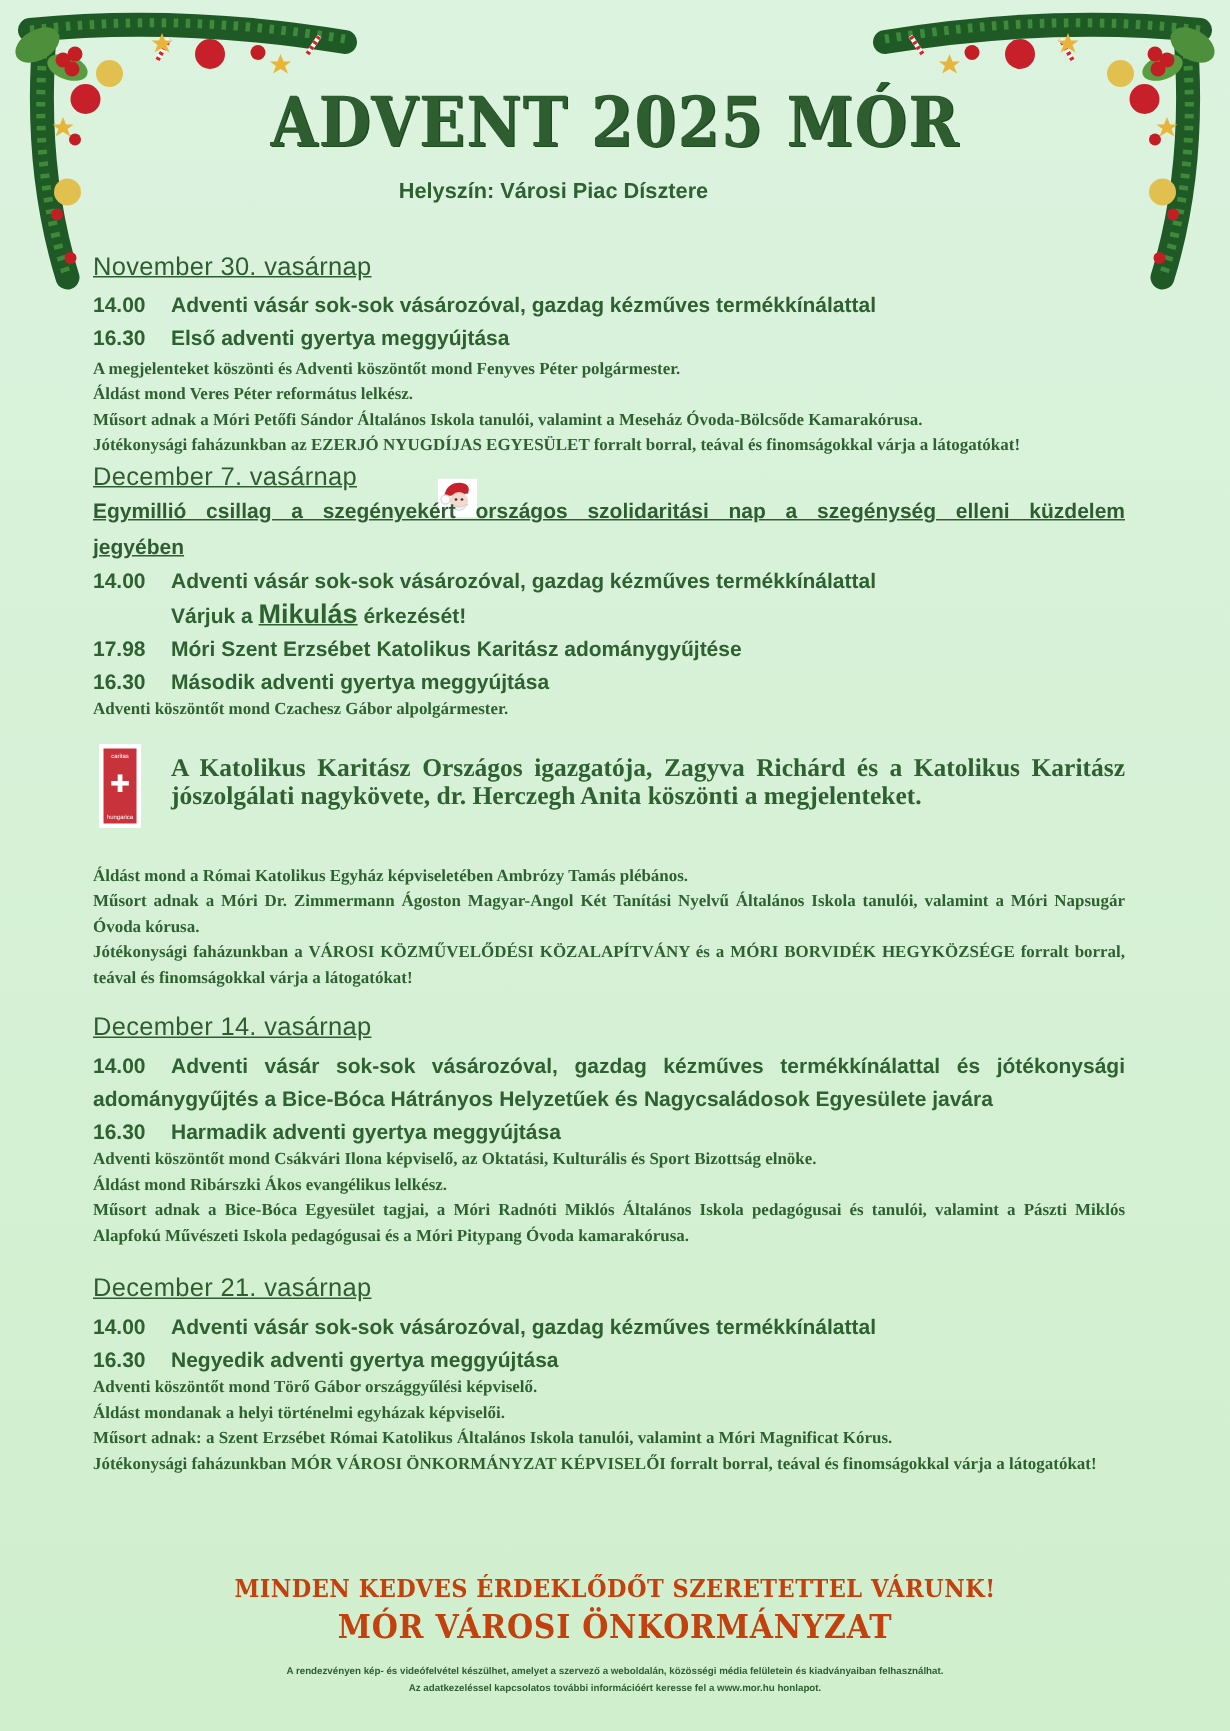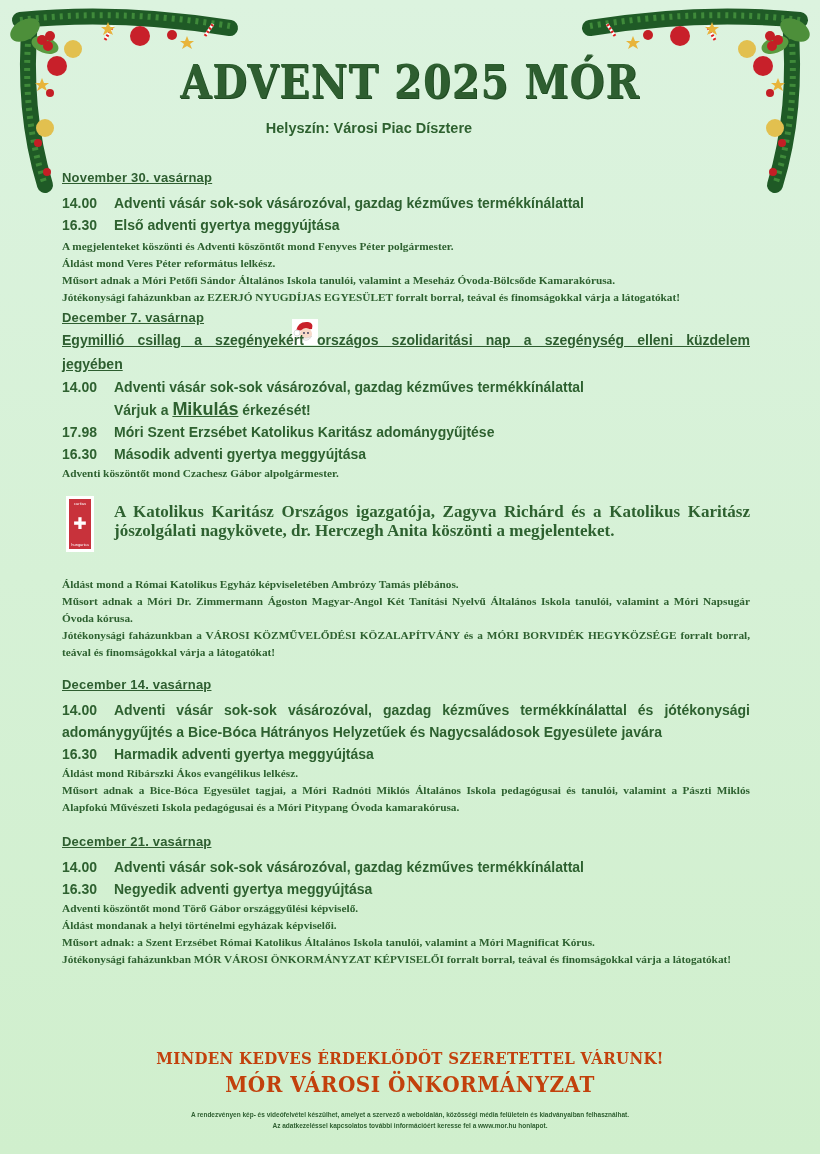--- a/index.html
+++ b/index.html
@@ -24,21 +24,21 @@
     text-shadow: 1px 1px 0 #1f4a22;
     transform: scaleY(1.15);
   }
   .location {
     position: absolute; top: 120px; left: 0; width: 738px; text-align: center;
     font-size: 14.5px; font-weight: bold; color: #2e6130;
   }
 
   .content { position: absolute; left: 62px; top: 168px; width: 688px; }
   .day-heading {
-    font-size: 13px; font-weight: bold; text-decoration: underline;
+    font-size: 17px; font-weight: normal; text-decoration: underline;
     color: #2e5e30; line-height: 20px; letter-spacing: 0.2px;
   }
   .subheading {
     font-size: 14px; font-weight: bold; text-decoration: underline;
     color: #2e5e30; line-height: 24px; text-align: justify; word-spacing: 3px;
   }
   .event {
     font-size: 14px; font-weight: bold; color: #2e6130; line-height: 22px;
     display: flex;
   }
@@ -208,20 +208,21 @@
     <section style="margin-top:14px">
       <div class="day-heading">December 14. vasárnap</div>
       <div class="gap-s"></div>
       <div class="event" style="display:block;text-align:justify">
         <span class="time" style="display:inline-block;width:52px">14.00</span><span class="desc">Adventi vásár sok-sok vásározóval, gazdag kézműves termékkínálattal és jótékonysági adománygyűjtés a Bice-Bóca Hátrányos Helyzetűek és Nagycsaládosok Egyesülete javára</span>
       </div>
       <div class="event">
         <span class="time">16.30</span>
         <span class="desc">Harmadik adventi gyertya meggyújtása</span>
       </div>
+      <p class="note">Adventi köszöntőt mond Csákvári Ilona képviselő, az Oktatási, Kulturális és Sport Bizottság elnöke.</p>
       <p class="note">Áldást mond Ribárszki Ákos evangélikus lelkész.</p>
       <p class="note">Műsort adnak a Bice-Bóca Egyesület tagjai, a Móri Radnóti Miklós Általános Iskola pedagógusai és tanulói, valamint a Pászti Miklós Alapfokú Művészeti Iskola pedagógusai és a Móri Pitypang Óvoda kamarakórusa.</p>
     </section>
 
     <section style="margin-top:16px">
       <div class="day-heading">December 21. vasárnap</div>
       <div class="gap-s"></div>
       <div class="event">
         <span class="time">14.00</span>
         <span class="desc">Adventi vásár sok-sok vásározóval, gazdag kézműves termékkínálattal</span>

